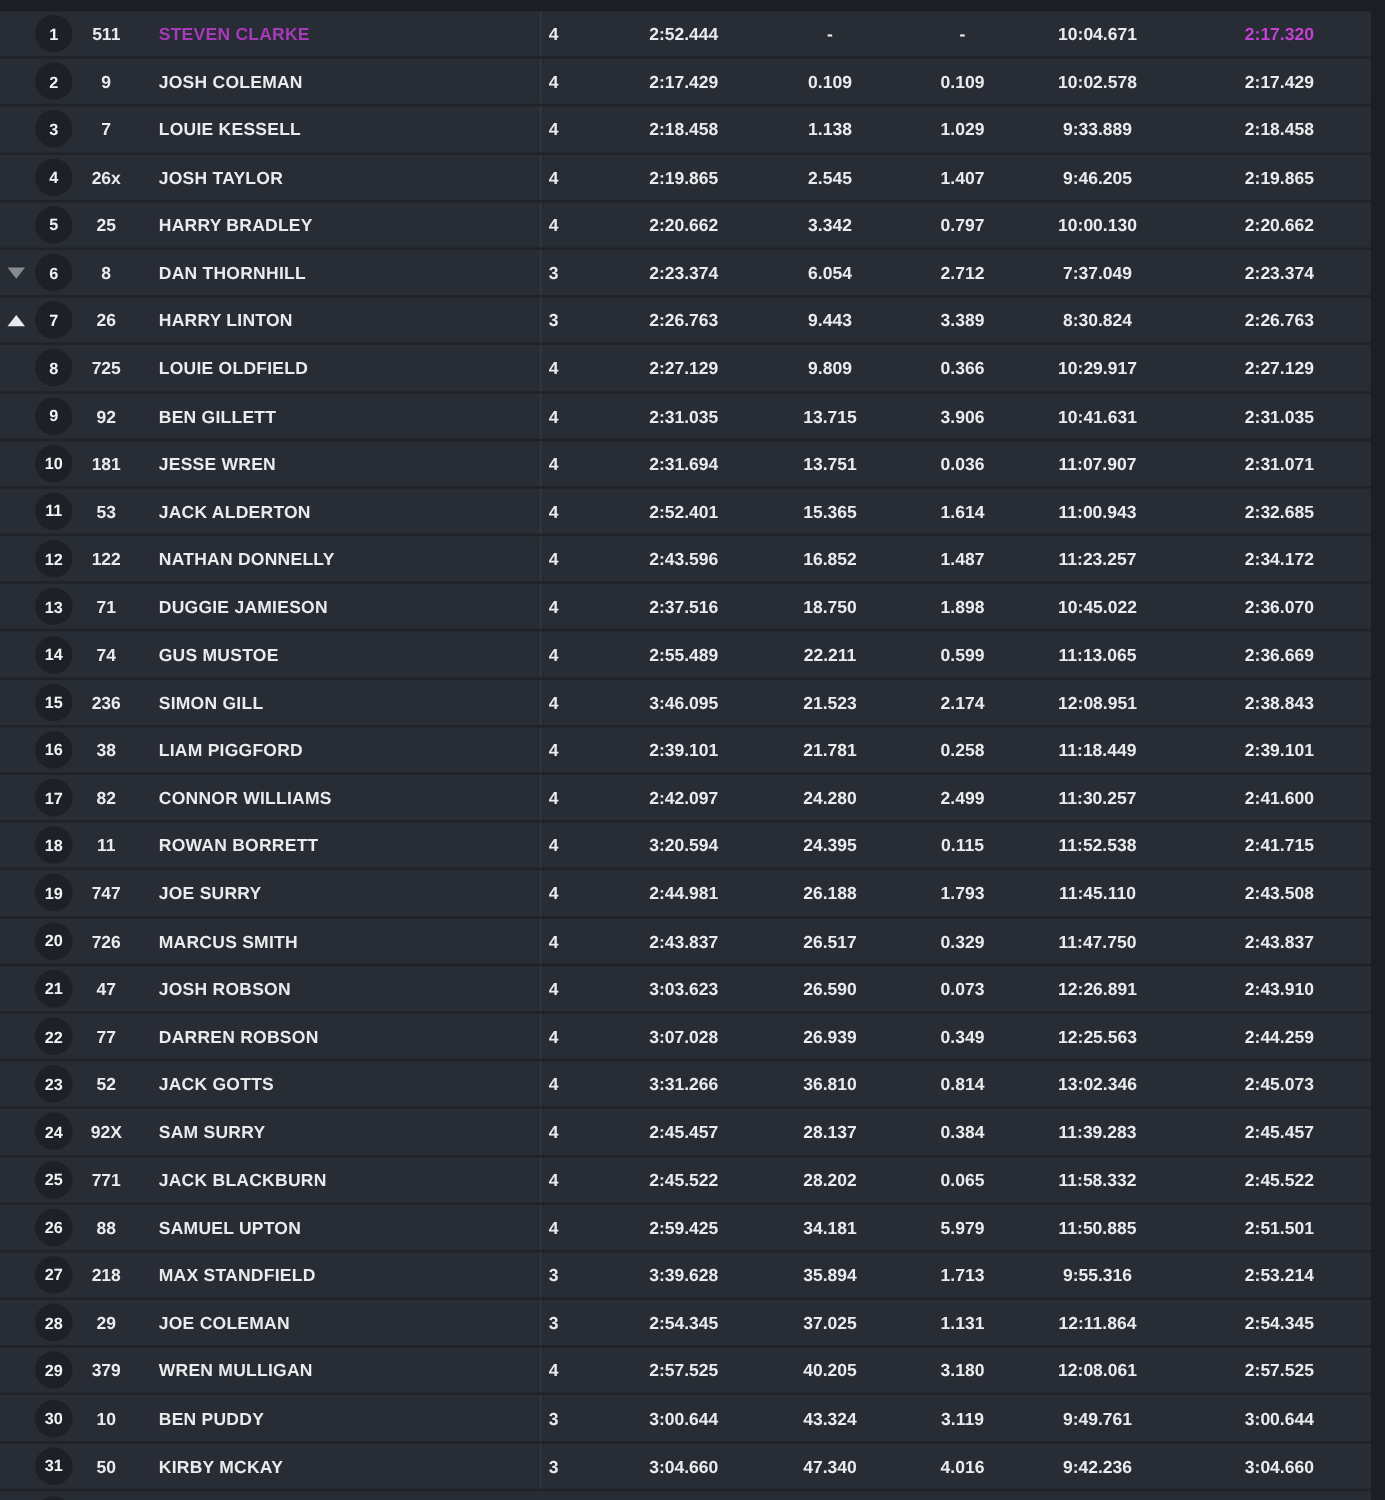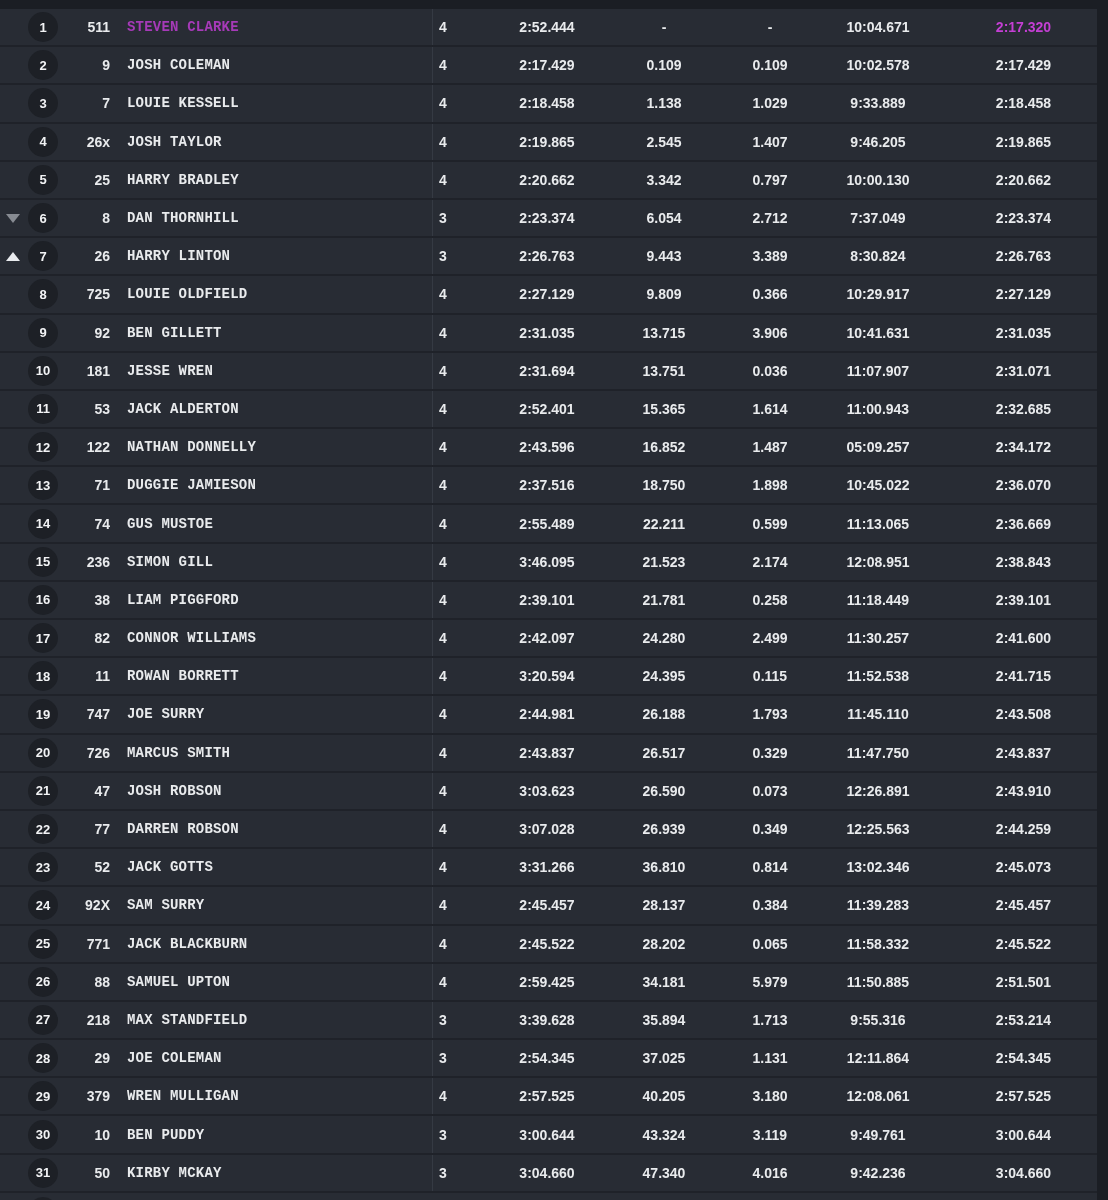--- a/index.html
+++ b/index.html
@@ -41,22 +41,22 @@
   }
   .cell{white-space:nowrap;overflow:visible;}
   .c-arrow{display:flex;justify-content:center;align-items:center;}
   .c-pos{display:flex;justify-content:center;align-items:center;}
   .pos-badge{
     width:30px;height:30px;border-radius:50%;
     background:var(--badge-bg);
     display:flex;align-items:center;justify-content:center;
     font-size:13px;color:#f2f3f5;
   }
-  .c-num{text-align:right;}
-  .c-name{padding-left:17px;text-align:left;letter-spacing:.2px;font-family:Liberation Mono, monospace;}
+  .c-num{text-align:center;}
+  .c-name{padding-left:17px;text-align:left;letter-spacing:.2px;}
   .c-laps{
     align-self:stretch;
     display:flex;align-items:center;
     padding-left:6px;
     border-left:1px solid var(--divider);
   }
   .c-center{text-align:center;}
   .leader .c-name{color:var(--leader-name);}
   .leader .c-best{color:var(--leader-best);}
   .chev{width:0;height:0;display:inline-block;}
@@ -263,21 +263,21 @@
     </div>
     <div class="cell c-pos">
       <span class="pos-badge">12</span>
     </div>
     <div class="cell c-num">122</div>
     <div class="cell c-name">NATHAN DONNELLY</div>
     <div class="cell c-laps">4</div>
     <div class="cell c-center c-last">2:43.596</div>
     <div class="cell c-center c-gap">16.852</div>
     <div class="cell c-center c-diff">1.487</div>
-    <div class="cell c-center c-total">05:09.257</div>
+    <div class="cell c-center c-total">11:23.257</div>
     <div class="cell c-center c-best">2:34.172</div>
   </div>
     <div class="row">
     <div class="cell c-arrow">
       <span class="chev"></span>
     </div>
     <div class="cell c-pos">
       <span class="pos-badge">13</span>
     </div>
     <div class="cell c-num">71</div>

